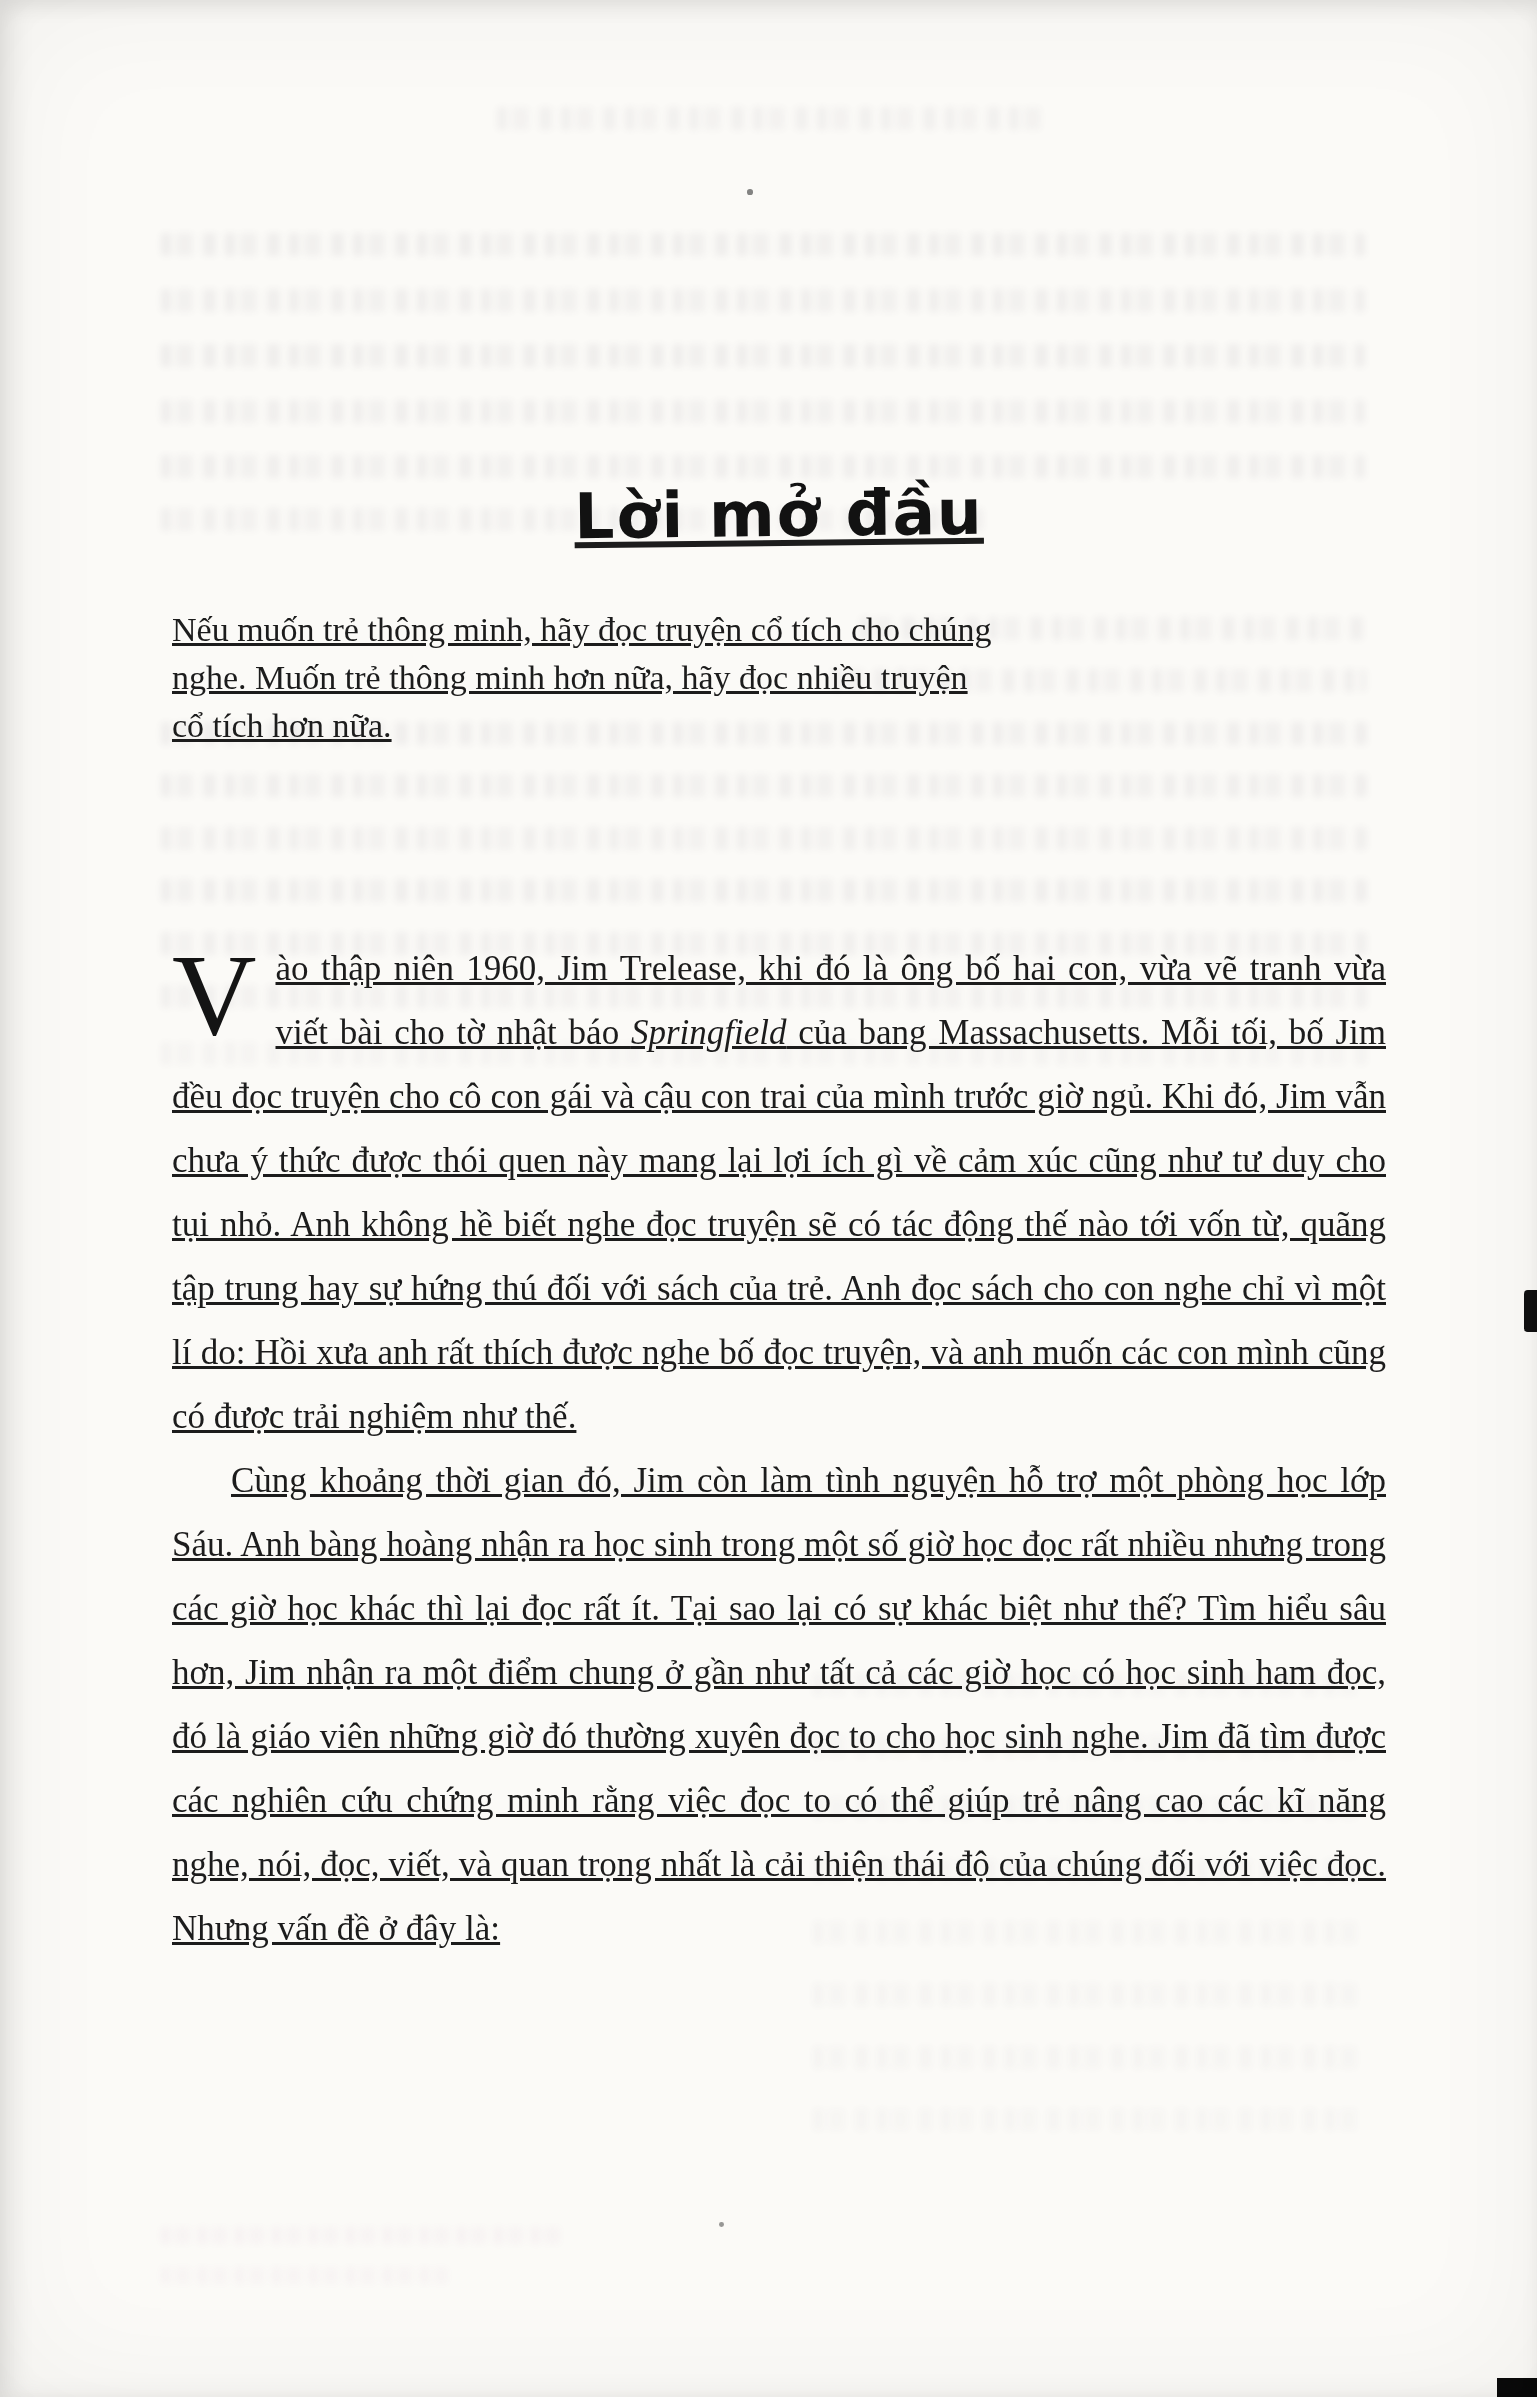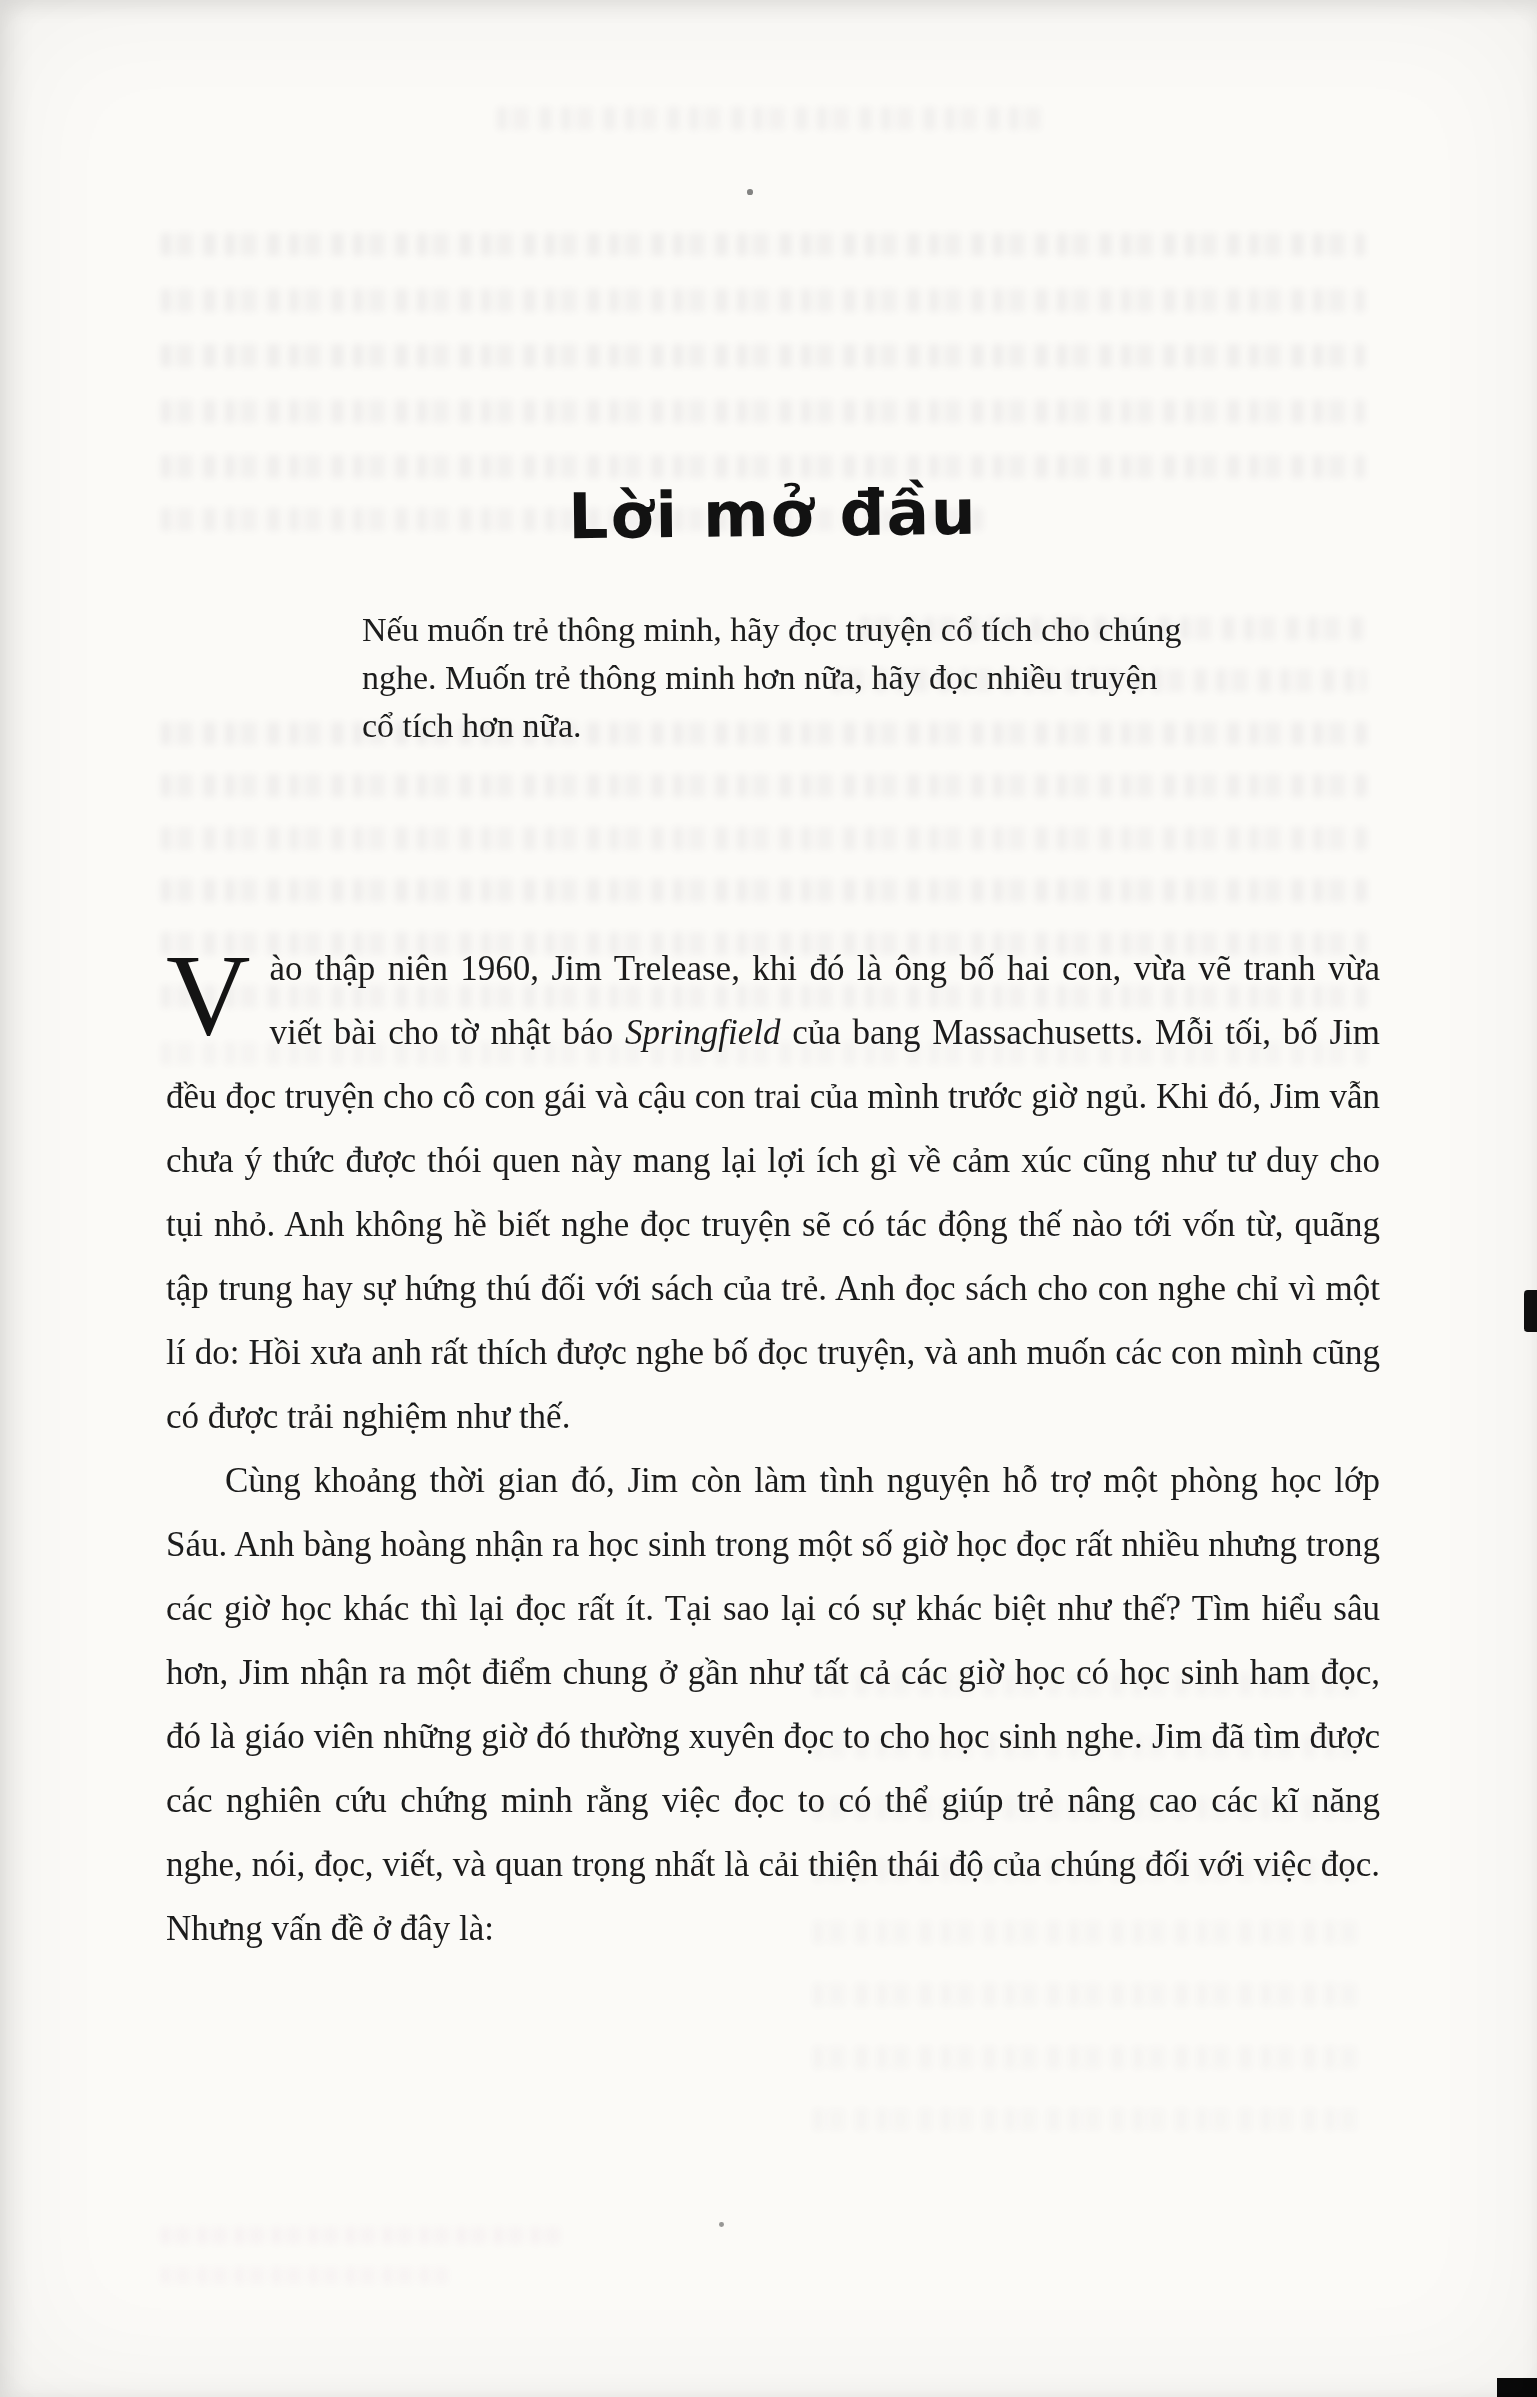--- a/index.html
+++ b/index.html
@@ -35,36 +35,36 @@
     border-radius: 2.9px;
   }
   .ghost-purple {
     background: repeating-linear-gradient(90deg,
       rgba(160,85,150,0.55) 0 8.6px, rgba(160,85,150,0) 8.6px 14.3px,
       rgba(160,85,150,0.40) 14.3px 29px, rgba(160,85,150,0) 29px 37px);
     height: 17px;
   }
   .content {
     position: absolute;
-    left: 166px;
+    left: 172px;
     top: 478px;
     width: 1214px;
+    text-decoration: underline;
   }
   .page-title {
     margin: 0 0 55px 0;
     text-align: center;
     font-family: "DejaVu Sans", sans-serif;
     font-weight: bold;
     font-size: 63px;
     letter-spacing: 1.9px;
     color: #121212;
     transform: rotate(-0.6deg);
   }
   .epigraph {
-    margin-left: 196px;
     width: 822px;
     font-size: 34px;
     line-height: 48px;
     text-align: left;
   }
   .epigraph-attribution {
     margin-left: 196px;
     width: 822px;
     margin-top: 23px;
     text-align: right;

